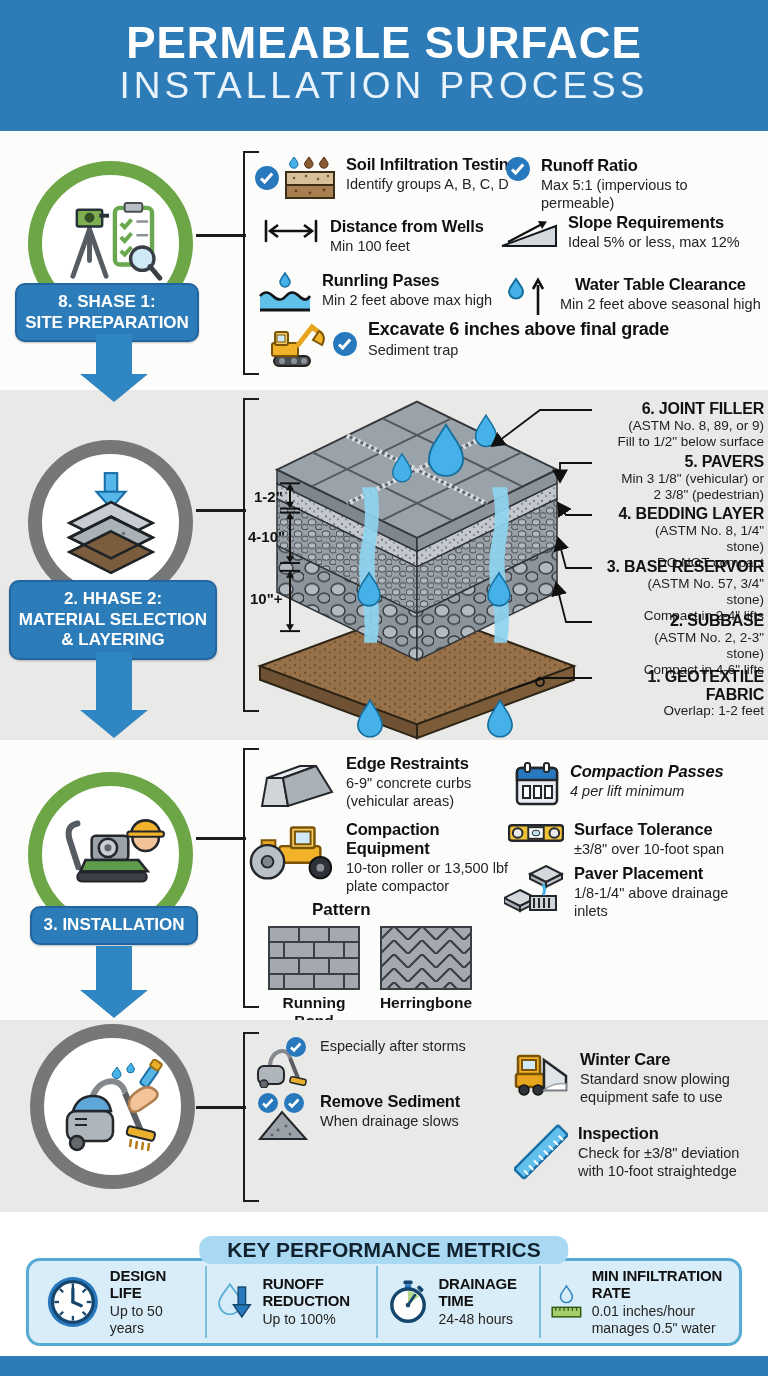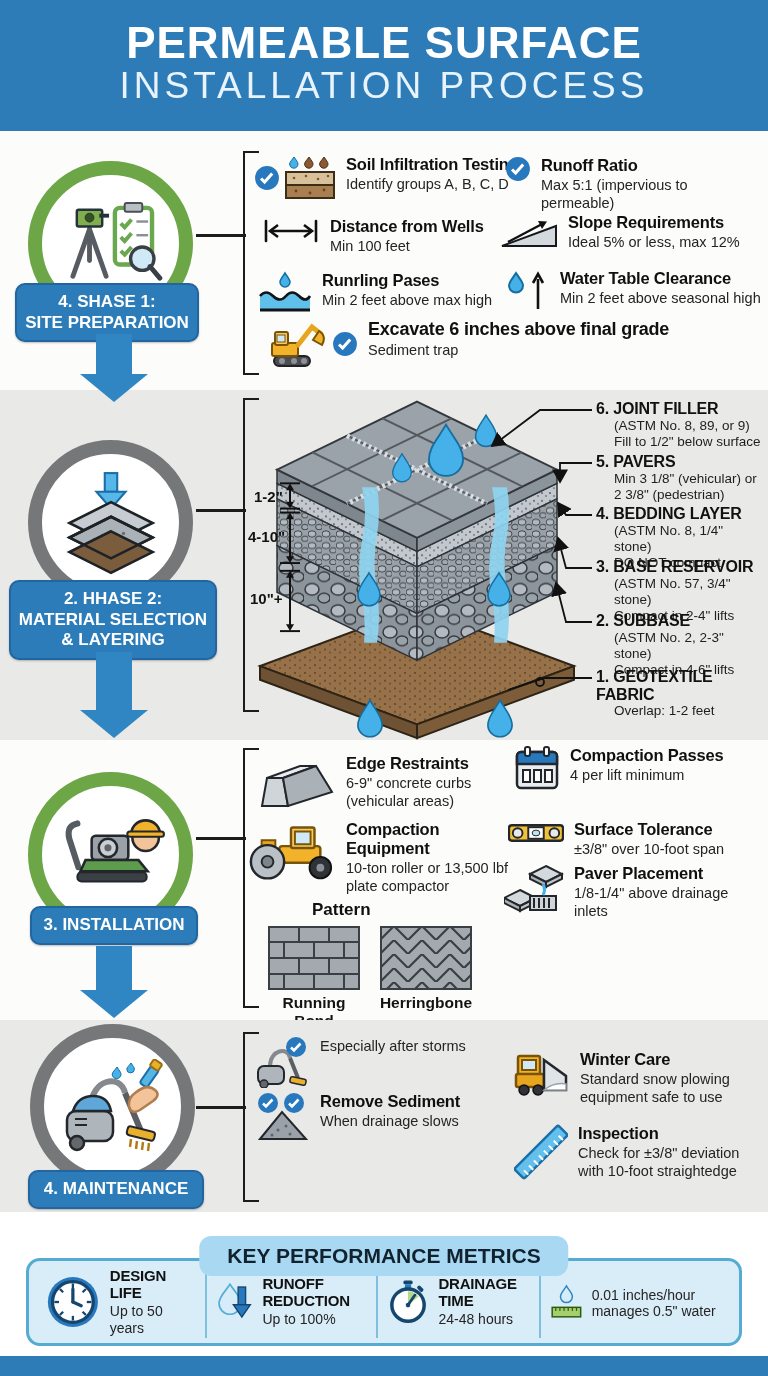--- a/index.html
+++ b/index.html
@@ -30,32 +30,32 @@
   
   .flow-arrow{position:absolute;width:68px;z-index:6;}
   .flow-arrow .stem{width:36px;margin:0 auto;background:#2f86c3;}
   .flow-arrow .head{width:0;height:0;border-left:34px solid transparent;border-right:34px solid transparent;border-top:28px solid #2f86c3;}
   
   .itm{position:absolute;display:flex;align-items:flex-start;gap:10px;}
   .itm .ic{flex:0 0 auto;display:flex;align-items:center;gap:4px;}
   .t{font-size:16.5px;font-weight:700;color:#101010;line-height:1.15;letter-spacing:-.2px;}
   .d{font-size:14.5px;color:#242424;line-height:1.22;margin-top:2px;}
   
-  .layerlbl{position:absolute;left:596px;width:168px;}
+  .layerlbl{position:absolute;left:596px;width:168px;text-align:right;}
   .layerlbl .n{font-size:16px;font-weight:800;letter-spacing:-.2px;line-height:1.1;}
   .layerlbl .l{font-size:13.5px;color:#1e1e1e;line-height:1.2;margin-left:18px;}
   .dim{position:absolute;font-size:15px;font-weight:700;color:#131313;}
   
   .swatch-cap{position:absolute;width:96px;text-align:center;font-size:15.5px;font-weight:700;color:#131313;}
   .pattern-h{position:absolute;font-size:17px;font-weight:800;color:#101010;}
   
   .mpanel{position:absolute;left:26px;top:46px;width:716px;height:88px;box-sizing:border-box;background:#d9edf8;
           border:3px solid #56abd2;border-radius:14px;display:flex;align-items:center;}
   .mtitle{position:absolute;left:50%;transform:translateX(-50%);top:24px;background:#a9d9f2;border-radius:12px;
-          padding:8px 28px;font-size:21px;font-weight:800;color:#11222e;z-index:3;white-space:nowrap;}
+          padding:2px 28px;font-size:21px;font-weight:800;color:#11222e;z-index:3;white-space:nowrap;}
   .mcell{display:flex;align-items:center;gap:10px;padding:6px 10px;box-sizing:border-box;height:72px;}
   .mcell+.mcell{border-left:2px solid #7fc0dd;}
   .mcell .mt{font-size:15px;font-weight:800;line-height:1.1;letter-spacing:-.2px;}
   .mcell .md{font-size:14px;color:#242424;line-height:1.15;margin-top:2px;}
   svg{display:block;}
 </style>
 </head>
 <body>
 
 <div class="page">
@@ -89,21 +89,21 @@
         <g stroke="#8a9097" stroke-width="2.5">
             <path d="M78,20 H90"></path>
             <path d="M78,34 H90"></path>
             <path d="M78,48 H90"></path>
           </g>
         <circle cx="84" cy="58" r="12" fill="#cfe9f7" stroke="#3a3f45" stroke-width="3.5"></circle>
         <path d="M92,66 L102,78" stroke="#3a3f45" stroke-width="5" stroke-linecap="round"></path>
       </svg>
     </div>
     <div class="pill" style="left:15px;top:152px;width:184px;">
-      <span>4. SHASE 1:</span><br>
+      <span>8. SHASE 1:</span><br>
       <span>SITE PREPARATION</span>
     </div>
 
     <div class="itm" style="left:254px;top:24px;width:300px;">
       <span class="ic">
         <svg width="26" height="26" viewBox="0 0 24 24">
             <circle cx="12" cy="12" r="11" fill="#2878be"></circle>
             <path d="M6.5 12.5l3.3 3.3 7-8" stroke="#fff" stroke-width="2.8" fill="none"></path>
           </svg>
         <svg width="52" height="46" viewBox="0 0 52 46">
@@ -184,21 +184,21 @@
         <path d="M2,25 q6,-7 13,0 t13,0 t13,0 t11,0" fill="none" stroke="#10151a" stroke-width="2.6"></path>
         <path d="M2,39 H52" stroke="#10151a" stroke-width="3"></path>
       </svg>
         </span>
       <span class="txt">
           <div class="t">Runrling Pases</div>
           <div class="d">Min 2 feet above max high</div>
         </span>
     </div>
 
-    <div class="itm" style="left:502px;top:138px;width:260px;">
+    <div class="itm" style="left:502px;top:144px;width:260px;text-align:center;">
       <span class="ic">
           <svg width="48" height="46" viewBox="0 0 48 46">
         <path d="M14,4 c3.5,5.5 7,9 7,12.5 a7,7 0 1,1 -14,0 c0,-3.5 3.5,-7 7,-12.5z" fill="#45b1e8" stroke="#156e9e" stroke-width="2"></path>
         <path d="M36,40 V10" stroke="#111" stroke-width="2.6"></path>
             <path d="M31,14 L36,5 L41,14" fill="none" stroke="#111" stroke-width="2.6"></path>
       </svg>
         </span>
       <span class="txt">
           <div class="t">Water Table Clearance</div>
           <div class="d">Min 2 feet above seasonal high</div>
@@ -473,21 +473,21 @@
           <pattern id="hbp" width="28" height="14" patternUnits="userSpaceOnUse">
         <rect width="28" height="14" fill="#a4a9af"></rect>
         <path d="M0,14 L14,0 L28,14" fill="none" stroke="#3a3f44" stroke-width="2.2"></path>
       </pattern>
         </defs>
       <rect x="1" y="1" width="90" height="62" fill="url(#hbp)" stroke="#3a3f44" stroke-width="2"></rect>
     </svg>
     <div class="swatch-cap" style="left:266px;top:254px;">Running Bond</div>
     <div class="swatch-cap" style="left:378px;top:254px;">Herringbone</div>
 
-    <div class="itm" style="left:514px;top:6px;width:240px;">
+    <div class="itm" style="left:514px;top:22px;width:240px;font-style:italic;">
       <span class="ic">
           <svg width="46" height="46" viewBox="0 0 46 46">
         <rect x="3" y="6" width="40" height="36" rx="4" fill="#e8edf2" stroke="#23272b" stroke-width="2.5"></rect>
         <path d="M3,10 a4,4 0 0 1 4,-4 h32 a4,4 0 0 1 4,4 v8 h-40 z" fill="#2878be" stroke="#23272b" stroke-width="2.5"></path>
         <rect x="11" y="1" width="5" height="9" rx="2" fill="#fff" stroke="#23272b" stroke-width="2"></rect>
         <rect x="30" y="1" width="5" height="9" rx="2" fill="#fff" stroke="#23272b" stroke-width="2"></rect>
         <g fill="#fff" stroke="#23272b" stroke-width="2">
               <rect x="9" y="24" width="7" height="12"></rect>
               <rect x="20" y="24" width="7" height="12"></rect>
               <rect x="31" y="24" width="7" height="12"></rect>
@@ -563,23 +563,20 @@
             <path d="M14,60 h12"></path>
             <path d="M14,66 h12"></path>
           </g>
         <circle cx="16" cy="84" r="7" fill="#64686c" stroke="#23272b" stroke-width="2.5"></circle>
         <path d="M56,8 c2,3.2 4,5.2 4,7.2 a4.4,4.4 0 1,1 -8.8,0 c0,-2 2.8,-4 4.8,-7.2z" fill="#45b1e8" stroke="#156e9e"></path>
         <path d="M70,4 c1.7,2.7 3.4,4.4 3.4,6.1 a3.8,3.8 0 1,1 -7.6,0 c0,-1.7 2.5,-3.4 4.2,-6.1z" fill="#45b1e8" stroke="#156e9e"></path>
         <rect x="84" y="6" width="9" height="22" rx="3" fill="#58b6e4" stroke="#1b6fa8" stroke-width="2" transform="rotate(35 88 17)"></rect>
         <rect x="90" y="2" width="10" height="8" rx="2" fill="#e9b02e" stroke="#9a6e10" stroke-width="2" transform="rotate(35 95 6)"></rect>
         <path d="M74,34 q12,-10 20,-3 q6,5 -2,11 l-13,9 q-9,5 -11,-4 q-1,-8 6,-13z" fill="#f3c49a" stroke="#b07d4f" stroke-width="2.5"></path>
       </svg>
-    </div>
-    <div class="pill" style="left:28px;top:150px;width:176px;">
-      <span>4. MAINTENANCE</span>
     </div>
 
     <div class="itm" style="left:256px;top:16px;width:260px;">
       <span class="ic">
         <svg width="54" height="52" viewBox="0 0 54 52">
           <path d="M14,30 C14,14 32,10 34,22" fill="none" stroke="#85898d" stroke-width="4"></path>
           <path d="M34,22 L42,42" stroke="#5a5e62" stroke-width="4"></path>
           <rect x="34" y="42" width="16" height="6" rx="2" fill="#e9b02e" stroke="#23272b" stroke-width="1.5" transform="rotate(12 42 45)"></rect>
           <rect x="2" y="30" width="26" height="18" rx="6" fill="#aeb5bb" stroke="#23272b" stroke-width="2"></rect>
           <circle cx="8" cy="48" r="4" fill="#64686c" stroke="#23272b" stroke-width="1.5"></circle>
@@ -716,20 +713,21 @@
           <g stroke="#2e5a12" stroke-width="2">
               <path d="M8,38 v6"></path>
               <path d="M15,38 v6"></path>
               <path d="M22,38 v6"></path>
               <path d="M29,38 v6"></path>
               <path d="M36,38 v6"></path>
               <path d="M43,38 v6"></path>
             </g>
         </svg>
         <span>
+            <div class="mt">MIN INFILTRATION RATE</div>
             <div class="md">0.01 inches/hour manages 0.5" water</div>
           </span>
       </div>
     </div>
   </div>
 
   <div class="flow-arrow" style="left:80px;top:334px;">
       <div class="stem" style="height:40px;"></div>
       <div class="head"></div>
     </div>

